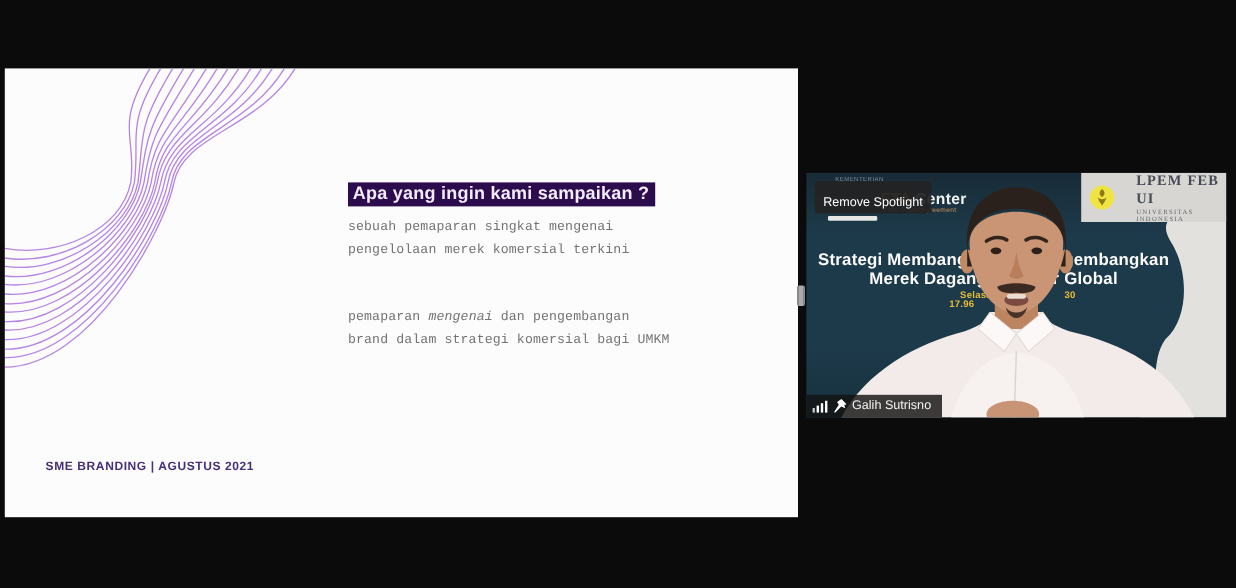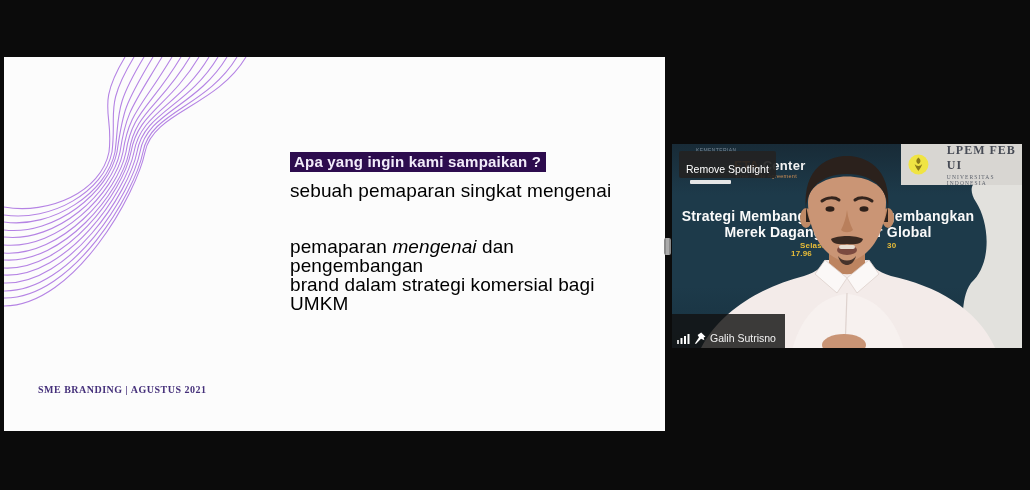--- a/index.html
+++ b/index.html
@@ -4,24 +4,24 @@
 <style>
   * { margin:0; padding:0; box-sizing:border-box; }
   body { background:#000; font-family:"Liberation Sans", sans-serif; }
   .screen { position:relative; width:1030px; height:490px; background:#0b0b0b; overflow:hidden; }
 
   
   .slide { position:absolute; left:4px; top:57px; width:661px; height:374px; background:#fcfcfc; overflow:hidden; }
   .waves { position:absolute; left:0; top:0; pointer-events:none; }
   .slide-text { position:absolute; left:286px; top:95px; width:360px; }
   .heading-hl { display:inline-block; background:#2d0c4e; color:#f2ecfa; font-size:15px; font-weight:700; padding:1px 5px 2px 4px; letter-spacing:.2px; }
-  .para { color:#000000; font-size:19px; line-height:19px; font-weight:500; letter-spacing:.1px; }
+  .para { color:#737373; font-size:11px; line-height:19px; font-weight:500; letter-spacing:.1px;font-family:Liberation Mono, monospace; }
   .para-1 { margin-top:9px; }
   .para-2 { margin-top:18px; }
-  .slide-footer { position:absolute; left:34px; top:327px; font-family:Liberation Serif, serif; font-size:10px; font-weight:700; letter-spacing:.5px; color:#45307a; }
+  .slide-footer { position:absolute; left:34px; top:327px; font-family:Liberation Sans, sans-serif; font-size:10px; font-weight:700; letter-spacing:.5px; color:#45307a; }
 
   
   .resize-handle { position:absolute; left:664px; top:238px; width:7px; height:17px; background:#ababab; border-radius:2px; border-left:2px solid #8a8a8a; border-right:2px solid #8a8a8a; }
 
   
   .video { position:absolute; left:672px; top:144px; width:350px; height:204px; background:linear-gradient(180deg,#182b37 0,#1d3a4a 25%,#1d3a4a 70%,#17313f 100%); overflow:hidden; }
   .video-bg { position:absolute; inset:0; }
 
   .kementerian { position:absolute; left:24px; top:3px; font-size:5px; color:#9aa7b5; opacity:.75; letter-spacing:.4px; }
   .white-bar { position:absolute; left:18px; top:36px; width:41px; height:4px; background:#e6e6e6; border-radius:1px; }
@@ -40,21 +40,21 @@
   .title-line { color:#fafafa; font-weight:800; font-size:14px; line-height:16px; letter-spacing:.2px; }
   .date-frag { position:absolute; color:#e8bc38; font-size:8px; font-weight:700; letter-spacing:.2px; }
   .frag-date-left { left:128px; top:97px; }
   .frag-date-right { left:215px; top:97px; }
   .frag-time { left:119px; top:105px; }
 
   .person-svg { position:absolute; inset:0; }
 
   .remove-spotlight { position:absolute; left:7px; top:7px; background:rgba(35,35,35,.92); color:#ffffff; font-size:10.5px; padding:12px 7px 3px 7px; border-radius:2px; white-space:nowrap; }
 
-  .name-label { position:absolute; left:0; bottom:0; background:rgba(18,18,18,.82); color:#f2f2f2; font-size:10.5px; display:flex; align-items:center; gap:4px; padding:18px 9px 4px 5px; }
+  .name-label { position:absolute; left:0; bottom:0; background:rgba(18,18,18,.82); color:#f2f2f2; font-size:10.5px; display:flex; align-items:center; gap:4px; padding:3px 9px 4px 5px; }
   .name-label svg { display:block; }
 </style>
 </head>
 <body>
 
 <div class="screen">
 
   <div class="slide">
     <svg class="waves" width="300" height="374" viewBox="0 0 300 374">
       <g fill="none" stroke="#a96fe0" stroke-width="1.1" opacity="0.85">
@@ -74,20 +74,21 @@
         <path d="M242,0 C212,50 149,55 141,95 C133,135 71,249 0,249"></path>
       </g>
     </svg>
 
     <div class="slide-text">
       <div>
         <span class="heading-hl">Apa yang ingin kami sampaikan ?</span>
       </div>
       <p class="para para-1">
         <span>sebuah pemaparan singkat mengenai</span><br>
+        <span>pengelolaan merek komersial terkini</span>
       </p>
       <p class="para para-2">
         <br>
         <span>pemaparan </span><i>mengenai</i><span> dan pengembangan</span><br>
         <span>brand dalam strategi komersial bagi UMKM</span>
       </p>
     </div>
 
     <div class="slide-footer">SME BRANDING | AGUSTUS 2021</div>
   </div>

